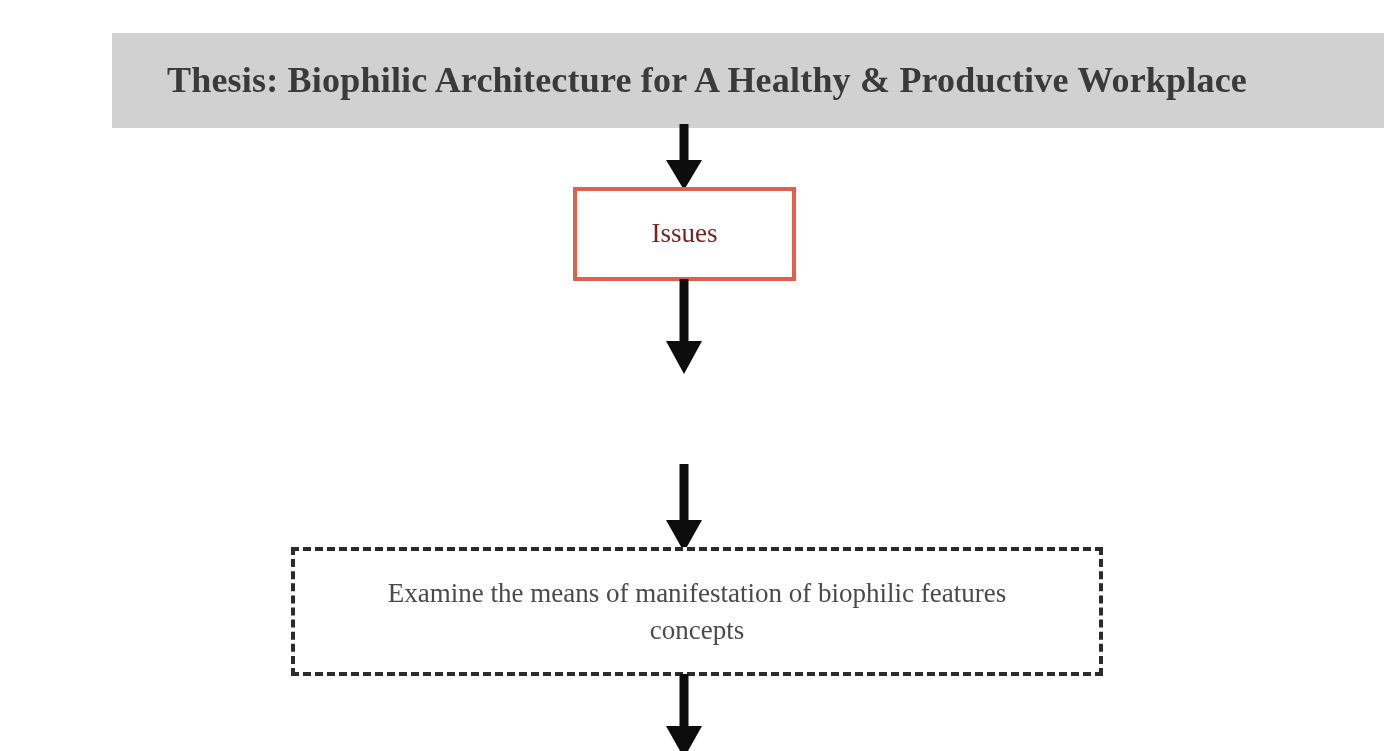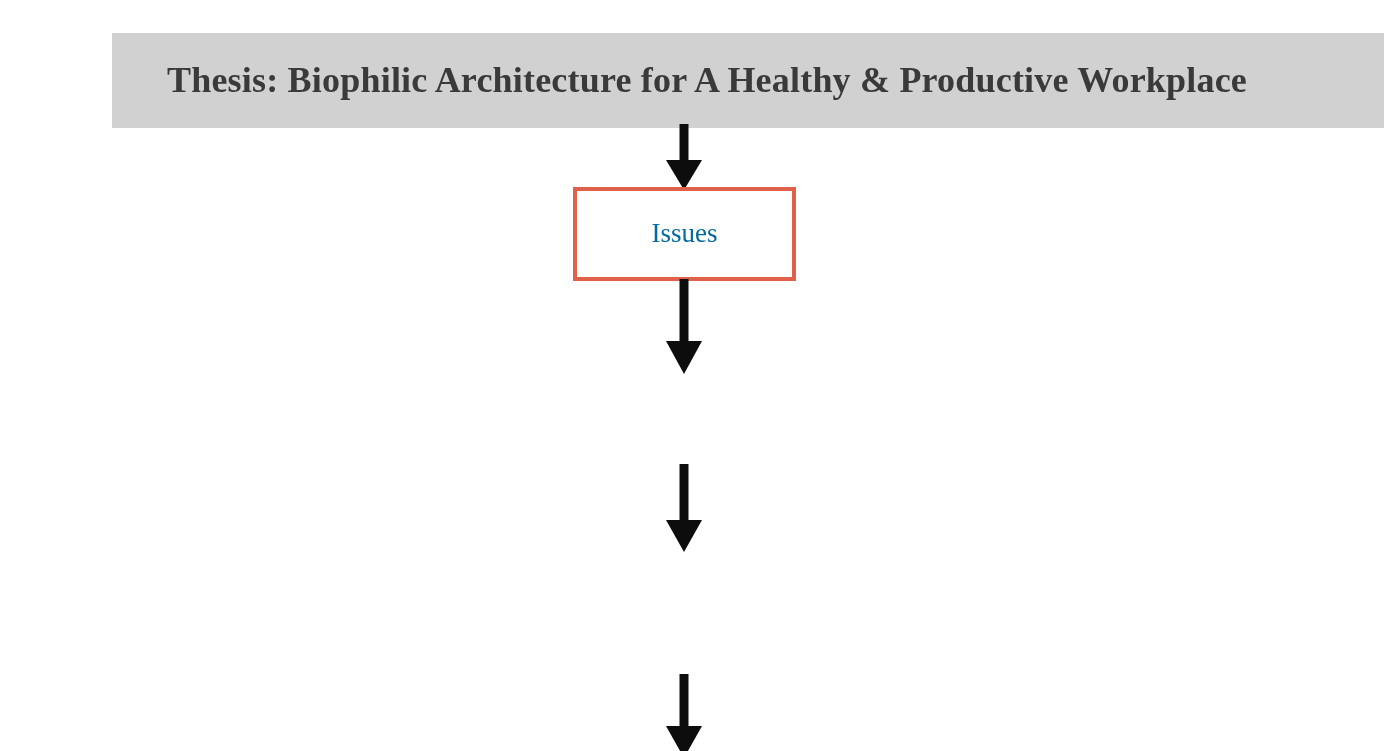--- a/index.html
+++ b/index.html
@@ -53,21 +53,21 @@
     box-sizing: border-box;
     background: #ffffff;
     display: flex;
     align-items: center;
     justify-content: center;
     text-align: center;
   }
   .node-box .node-label {
     font-family: "Liberation Serif", "DejaVu Serif", serif;
     font-size: 27px;
-    color: #0369a1;
+    color: #7f1d1d;
     line-height: 1.25;
   }
 
   .box-issues {
     left: 573px;
     top: 187px;
     width: 223px;
     height: 94px;
     border: 4px solid #e0604a;
   }
@@ -131,19 +131,22 @@
     <line x1="23" y1="0" x2="23" y2="70" stroke="#0d0d0d" stroke-width="9"></line>
     <polygon points="23,95 5,62 41,62" fill="#0d0d0d"></polygon>
   </svg>
 
 
   <svg class="arrow-svg" style="left:661px; top:464px; width:46px; height:90px;" viewBox="0 0 46 90">
     <line x1="23" y1="0" x2="23" y2="64" stroke="#0d0d0d" stroke-width="9"></line>
     <polygon points="23,88 5,56 41,56" fill="#0d0d0d"></polygon>
   </svg>
 
+  <div class="box-dashed">
+    <span class="node-label">Examine the means of manifestation of biophilic features concepts</span>
+  </div>
 
   <svg class="arrow-svg" style="left:661px; top:674px; width:46px; height:77px;" viewBox="0 0 46 77">
     <line x1="23" y1="0" x2="23" y2="60" stroke="#0d0d0d" stroke-width="9"></line>
     <polygon points="23,84 5,52 41,52" fill="#0d0d0d"></polygon>
   </svg>
 
 </div>
 
 </body></html>

